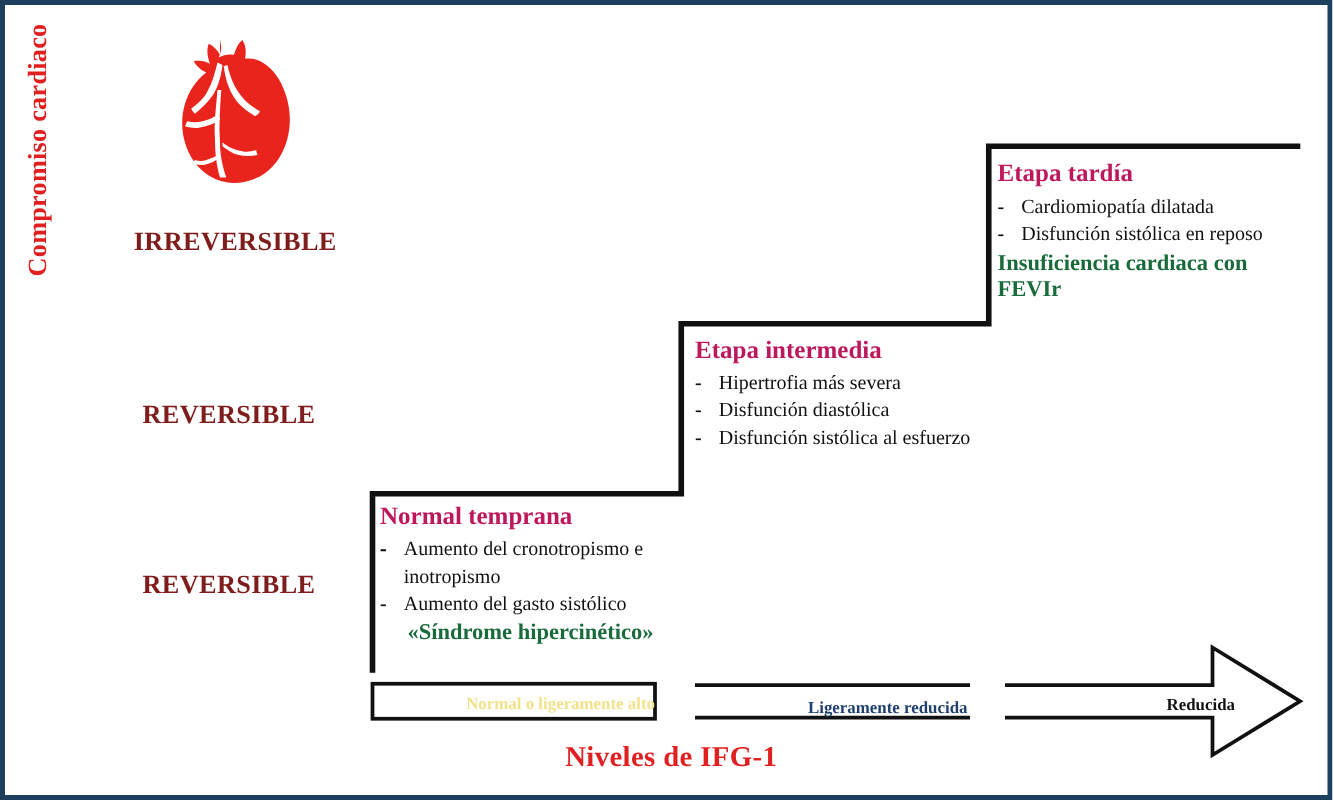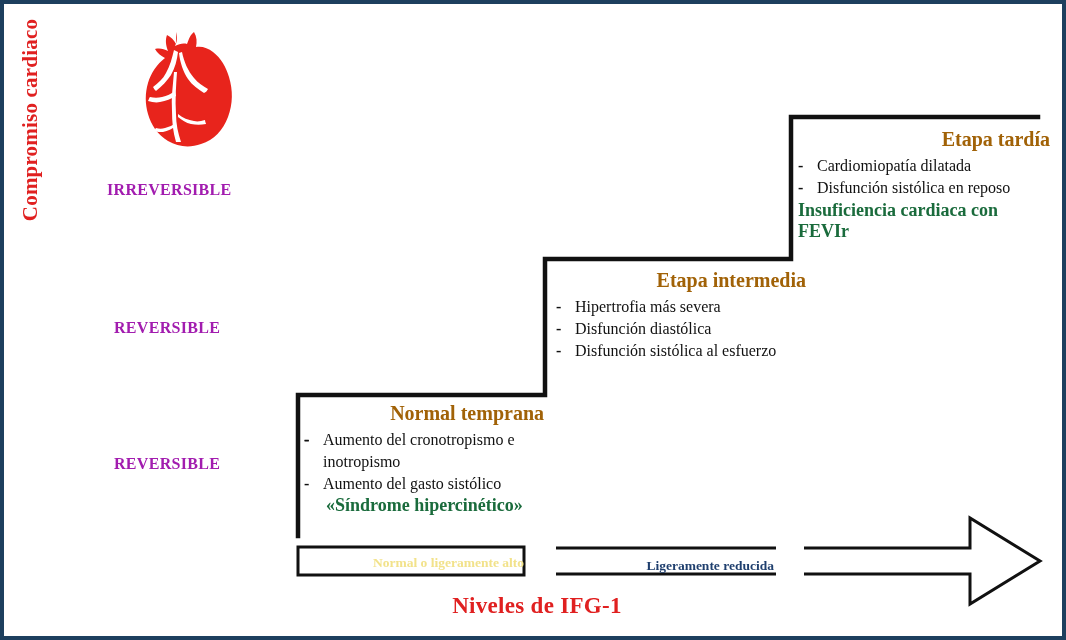--- a/index.html
+++ b/index.html
@@ -32,22 +32,22 @@
     font-weight: bold;
     font-size: 21px;
     letter-spacing: 0.2px;
     white-space: nowrap;
   }
 
   
   .rev-label {
     position: absolute;
     font-weight: bold;
-    font-size: 16px;
-    color: #a21caf;
+    font-size: 21px;
+    color: #7f1d1d;
     letter-spacing: 0.3px;
     white-space: nowrap;
   }
   #label-irreversible { left: 103px; top: 177px; }
   #label-reversible-mid { left: 110px; top: 315px; }
   #label-reversible-low { left: 110px; top: 451px; }
 
   
   #heart-icon {
     position: absolute;
@@ -66,22 +66,22 @@
     height: 640px;
     pointer-events: none;
   }
 
   
   .stage {
     position: absolute;
     box-sizing: border-box;
   }
   .stage-title {
-    text-align: right;
-    color: #a16207;
+    text-align: left;
+    color: #be185d;
     font-weight: bold;
     font-size: 20px;
     margin-bottom: 5px;
     white-space: nowrap;
   }
   .bullets {
     list-style: none;
     margin: 0;
     padding: 0;
   }
@@ -226,16 +226,17 @@
     <rect x="294" y="543" width="226" height="28" fill="none" stroke="#111111" stroke-width="3"></rect>
 
     <line x1="552" y1="544" x2="772" y2="544" stroke="#111111" stroke-width="3"></line>
     <line x1="552" y1="570" x2="772" y2="570" stroke="#111111" stroke-width="3"></line>
 
     <path d="M800,544 L966,544 L966,514 L1036,557 L966,600 L966,570 L800,570" fill="none" stroke="#111111" stroke-width="3" stroke-linejoin="miter"></path>
   </svg>
 
   <div class="level-text" id="level-text-0">Normal o ligeramente alto</div>
   <div class="level-text" id="level-text-1">Ligeramente reducida</div>
+  <div class="level-text" id="level-text-2">Reducida</div>
 
   <div id="bottom-title">Niveles de IFG-1</div>
 
 </div>
 
 </body></html>

